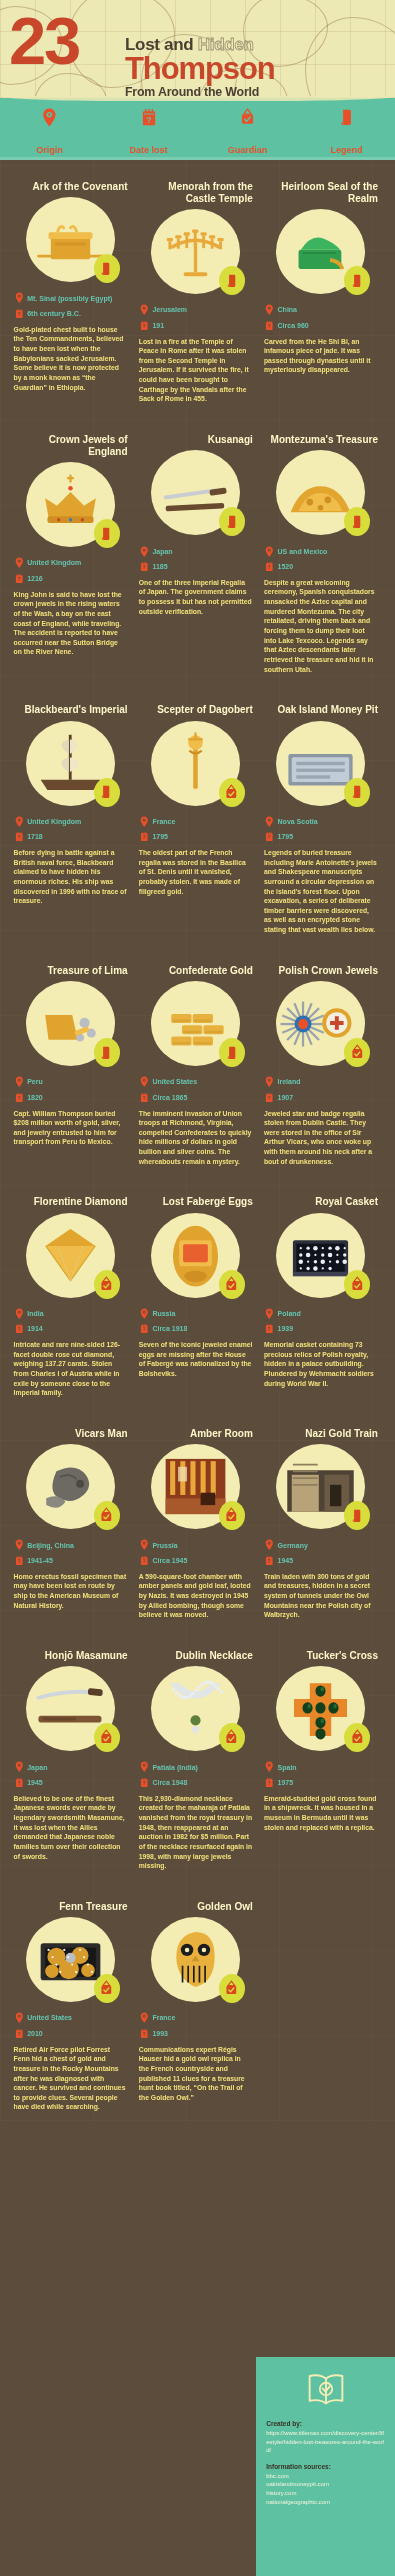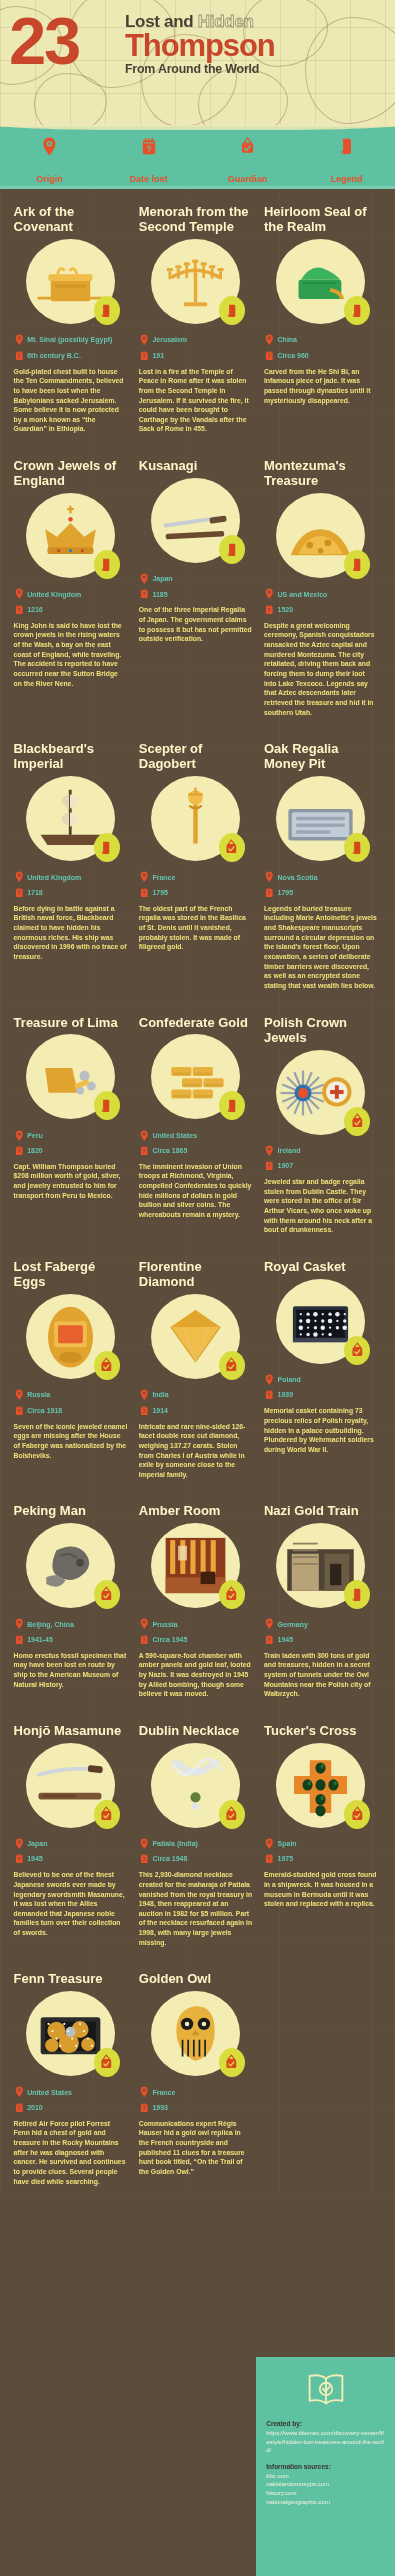--- a/index.html
+++ b/index.html
@@ -6,21 +6,21 @@
   body {
     width:396px; height:2576px;
     font-family:"Liberation Sans", sans-serif;
     background:#5c4c3c;
     overflow:hidden;
   }
   #page { width:396px; height:2576px; position:relative; background:#5c4c3c; }
 
   
   .header {
-    position:relative; height:127px; width:396px;
+    position:relative; height:98px; width:396px;
     background:#5eead4;
     overflow:hidden;
   }
   .header .mapbg {
     position:absolute; inset:0;
     background:
       repeating-linear-gradient(0deg, rgba(160,130,90,.18) 0 0.6px, transparent 0.6px 33px),
       repeating-linear-gradient(90deg, rgba(160,130,90,.18) 0 0.6px, transparent 0.6px 35px),
       #ece9b4;
   }
@@ -35,21 +35,21 @@
   .b5{left:305px; top:17px; width:105px; height:107px; border-radius:55% 45% 40% 60% / 40% 55% 45% 60%;}
   .b6{left:198px; top:68px; width:90px; height:73px; border-radius:60% 40% 50% 50% / 55% 50% 50% 45%;}
   .b7{left:34px; top:73px; width:73px; height:62px;}
 
   .header-inner{ position:relative; z-index:3; padding:10.2px 12.4px 0 12.4px; height:100%; }
   .big23{
     position:absolute; left:9px; top:13.6px;
     font-size:67px; line-height:.82; font-weight:bold; color:#c8472a;
     letter-spacing:-2.3px;
   }
-  .titlewrap{ position:absolute; left:125px; top:12px; right:6.8px; text-align:left; }
+  .titlewrap{ position:absolute; left:125px; top:35px; right:6.8px; text-align:left; }
   .t-line1{ font-size:17px; font-weight:bold; color:#4a3f33; letter-spacing:-0.3px; }
   .t-line1 .hid{ color:transparent; -webkit-text-stroke:0.8px #9a8f72; }
   .t-line2{ font-size:31px; font-weight:bold; color:#c8472a; line-height:.95; letter-spacing:-1.1px; margin-top:-1.1px; }
   .t-line3{ font-size:12.4px; font-weight:bold; color:#4a3f33; margin-top:2px; letter-spacing:-0.2px; }
 
   
   .legendbar{
     position:relative; width:396px; height:62px;
     background:#5ec1a2;
     display:flex; align-items:center; justify-content:space-around;
@@ -73,22 +73,22 @@
   .board{ position:relative; background:#5c4c3c; padding:0 0 0 0; }
   .board .mapoverlay{
     position:absolute; inset:0; pointer-events:none; opacity:.30;
     background:
       repeating-linear-gradient(0deg, rgba(190,150,100,.20) 0 0.6px, transparent 0.6px 85px),
       repeating-linear-gradient(90deg, rgba(190,150,100,.18) 0 0.6px, transparent 0.6px 93px);
   }
   .row{ display:flex; position:relative; z-index:2; padding:0 8px; }
   .card{ width:123px; margin:0 1.1px; padding:0 4.5px 9px 4.5px; position:relative; }
   .card-title{
-    color:#fdf7c8; font-size:13px; font-weight:bold; text-align:left;
-    line-height:1.18; min-height:21.5px; padding-top:15px;
+    color:#fdf7c8; font-size:10px; font-weight:bold; text-align:right;
+    line-height:1.18; min-height:21.5px; padding-top:21px;
   }
   .photo-wrap{ position:relative; width:89px; height:85px; margin:4.5px auto 0 auto; }
   .photo{
     width:89px; height:85px; border-radius:50%;
     background:#f3edb3; overflow:hidden; position:relative;
     display:flex; align-items:center; justify-content:center;
   }
   .badge{
     position:absolute; right:-4.5px; bottom:-1.1px;
     width:26px; height:29px; border-radius:50%;
@@ -218,21 +218,21 @@
                   <rect x="3" y="6" width="22" height="25" rx="2" fill="#e8502a"></rect>
                   <path d="M8 2v6M14 2v6M20 2v6" stroke="#e8502a" stroke-width="2.4" fill="none"></path>
                   <text x="14" y="26" font-size="15" font-family="Liberation Sans" font-weight="bold" fill="#5c4c3c" text-anchor="middle">?</text>
                 </svg>
                 <span class="mtxt">6th century B.C.</span>
               </div>
             </div>
             <div class="desc">Gold-plated chest built to house the Ten Commandments, believed to have been lost when the Babylonians sacked Jerusalem. Some believe it is now protected by a monk known as “the Guardian” in Ethiopia.</div>
           </div>
           <div class="card">
-            <div class="card-title">Menorah from the Second Temple</div>
+            <div class="card-title">Menorah from the Castle Temple</div>
             <div class="photo-wrap">
               <div class="photo">
                 <svg width="89" height="85" viewBox="0 0 158 150">
                   <g fill="#e8a93a">
                     <rect x="76" y="60" width="6" height="52"></rect>
                     <rect x="58" y="112" width="42" height="7" rx="3"></rect>
                     <rect x="31" y="57" width="5" height="14"></rect>
                     <rect x="28" y="51" width="11" height="6" rx="2"></rect>
                     <rect x="46" y="52" width="5" height="18"></rect>
                     <rect x="43" y="46" width="11" height="6" rx="2"></rect>
@@ -515,21 +515,21 @@
                   <rect x="3" y="6" width="22" height="25" rx="2" fill="#e8502a"></rect>
                   <path d="M8 2v6M14 2v6M20 2v6" stroke="#e8502a" stroke-width="2.4" fill="none"></path>
                   <text x="14" y="26" font-size="15" font-family="Liberation Sans" font-weight="bold" fill="#5c4c3c" text-anchor="middle">?</text>
                 </svg>
                 <span class="mtxt">1795</span>
               </div>
             </div>
             <div class="desc">The oldest part of the French regalia was stored in the Basilica of St. Denis until it vanished, probably stolen. It was made of filigreed gold.</div>
           </div>
           <div class="card">
-            <div class="card-title">Oak Regalia Money Pit</div>
+            <div class="card-title">Oak Island Money Pit</div>
             <div class="photo-wrap">
               <div class="photo">
                 <svg width="89" height="85" viewBox="0 0 158 150">
                   <rect x="22" y="58" width="114" height="56" rx="4" fill="#8b97a3"></rect>
                   <rect x="28" y="64" width="102" height="44" rx="3" fill="#c2ccd6"></rect>
                   <rect x="36" y="72" width="86" height="6" fill="#9aa7b3"></rect>
                   <rect x="36" y="84" width="86" height="6" fill="#9aa7b3"></rect>
                   <rect x="36" y="96" width="60" height="6" fill="#9aa7b3"></rect>
                 </svg>
               </div>
@@ -710,20 +710,59 @@
                   <text x="14" y="26" font-size="15" font-family="Liberation Sans" font-weight="bold" fill="#5c4c3c" text-anchor="middle">?</text>
                 </svg>
                 <span class="mtxt">1907</span>
               </div>
             </div>
             <div class="desc">Jeweled star and badge regalia stolen from Dublin Castle. They were stored in the office of Sir Arthur Vicars, who once woke up with them around his neck after a bout of drunkenness.</div>
           </div>
         </div>
         <div class="row">
           <div class="card">
+            <div class="card-title">Florentine Diamond</div>
+            <div class="photo-wrap">
+              <div class="photo">
+                <svg width="89" height="85" viewBox="0 0 158 150">
+                  <path d="M79 28l44 30-44 62-44-62z" fill="#f0bc4a"></path>
+                  <path d="M79 28l44 30H35z" fill="#e2a62f"></path>
+                  <path d="M35 58l44 62 44-62" fill="none" stroke="#d8a42b" stroke-width="2"></path>
+                  <path d="M57 58l22 62M101 58L79 120" stroke="#e8c675" stroke-width="2" opacity=".8"></path>
+                </svg>
+              </div>
+              <div class="badge">
+                <svg width="14.7" height="17" viewBox="0 0 30 34">
+                  <path d="M15 2l-7 9h14z" fill="none" stroke="#d8481f" stroke-width="2.2"></path>
+                  <rect x="5" y="12" width="20" height="16" rx="2.5" fill="#d8481f"></rect>
+                  <path d="M10 20l3.5 4 6.5-8" stroke="#d8dd3c" stroke-width="2.6" fill="none" stroke-linecap="round" stroke-linejoin="round"></path>
+                </svg>
+              </div>
+            </div>
+            <div class="meta">
+              <div class="meta-row">
+                <svg width="8.5" height="11.3" viewBox="0 0 26 34">
+                  <path d="M13 1C6.9 1 2 5.9 2 12c0 8 11 21 11 21s11-13 11-21c0-6.1-4.9-11-11-11z" fill="#e8502a"></path>
+                  <circle cx="13" cy="12" r="4.6" fill="#5c4c3c"></circle>
+                  <circle cx="13" cy="12" r="2" fill="#e8502a"></circle>
+                </svg>
+                <span class="mtxt">India</span>
+              </div>
+              <div class="meta-row">
+                <svg width="8.5" height="11.3" viewBox="0 0 28 34">
+                  <rect x="3" y="6" width="22" height="25" rx="2" fill="#e8502a"></rect>
+                  <path d="M8 2v6M14 2v6M20 2v6" stroke="#e8502a" stroke-width="2.4" fill="none"></path>
+                  <text x="14" y="26" font-size="15" font-family="Liberation Sans" font-weight="bold" fill="#5c4c3c" text-anchor="middle">?</text>
+                </svg>
+                <span class="mtxt">1914</span>
+              </div>
+            </div>
+            <div class="desc">Intricate and rare nine-sided 126-facet double rose cut diamond, weighing 137.27 carats. Stolen from Charles I of Austria while in exile by someone close to the Imperial family.</div>
+          </div>
+          <div class="card">
             <div class="card-title">Lost Fabergé Eggs</div>
             <div class="photo-wrap">
               <div class="photo">
                 <svg width="89" height="85" viewBox="0 0 158 150">
                   <ellipse cx="79" cy="76" rx="40" ry="54" fill="#e0a32e"></ellipse>
                   <rect x="50" y="48" width="58" height="46" rx="5" fill="#f0bc4a"></rect>
                   <rect x="57" y="55" width="44" height="32" rx="3" fill="#e8502a" opacity=".85"></rect>
                   <ellipse cx="79" cy="112" rx="20" ry="10" fill="#d08f22"></ellipse>
                 </svg>
               </div>
@@ -747,59 +786,20 @@
               <div class="meta-row">
                 <svg width="8.5" height="11.3" viewBox="0 0 28 34">
                   <rect x="3" y="6" width="22" height="25" rx="2" fill="#e8502a"></rect>
                   <path d="M8 2v6M14 2v6M20 2v6" stroke="#e8502a" stroke-width="2.4" fill="none"></path>
                   <text x="14" y="26" font-size="15" font-family="Liberation Sans" font-weight="bold" fill="#5c4c3c" text-anchor="middle">?</text>
                 </svg>
                 <span class="mtxt">Circa 1918</span>
               </div>
             </div>
             <div class="desc">Seven of the iconic jeweled enamel eggs are missing after the House of Fabergé was nationalized by the Bolsheviks.</div>
-          </div>
-          <div class="card">
-            <div class="card-title">Florentine Diamond</div>
-            <div class="photo-wrap">
-              <div class="photo">
-                <svg width="89" height="85" viewBox="0 0 158 150">
-                  <path d="M79 28l44 30-44 62-44-62z" fill="#f0bc4a"></path>
-                  <path d="M79 28l44 30H35z" fill="#e2a62f"></path>
-                  <path d="M35 58l44 62 44-62" fill="none" stroke="#d8a42b" stroke-width="2"></path>
-                  <path d="M57 58l22 62M101 58L79 120" stroke="#e8c675" stroke-width="2" opacity=".8"></path>
-                </svg>
-              </div>
-              <div class="badge">
-                <svg width="14.7" height="17" viewBox="0 0 30 34">
-                  <path d="M15 2l-7 9h14z" fill="none" stroke="#d8481f" stroke-width="2.2"></path>
-                  <rect x="5" y="12" width="20" height="16" rx="2.5" fill="#d8481f"></rect>
-                  <path d="M10 20l3.5 4 6.5-8" stroke="#d8dd3c" stroke-width="2.6" fill="none" stroke-linecap="round" stroke-linejoin="round"></path>
-                </svg>
-              </div>
-            </div>
-            <div class="meta">
-              <div class="meta-row">
-                <svg width="8.5" height="11.3" viewBox="0 0 26 34">
-                  <path d="M13 1C6.9 1 2 5.9 2 12c0 8 11 21 11 21s11-13 11-21c0-6.1-4.9-11-11-11z" fill="#e8502a"></path>
-                  <circle cx="13" cy="12" r="4.6" fill="#5c4c3c"></circle>
-                  <circle cx="13" cy="12" r="2" fill="#e8502a"></circle>
-                </svg>
-                <span class="mtxt">India</span>
-              </div>
-              <div class="meta-row">
-                <svg width="8.5" height="11.3" viewBox="0 0 28 34">
-                  <rect x="3" y="6" width="22" height="25" rx="2" fill="#e8502a"></rect>
-                  <path d="M8 2v6M14 2v6M20 2v6" stroke="#e8502a" stroke-width="2.4" fill="none"></path>
-                  <text x="14" y="26" font-size="15" font-family="Liberation Sans" font-weight="bold" fill="#5c4c3c" text-anchor="middle">?</text>
-                </svg>
-                <span class="mtxt">1914</span>
-              </div>
-            </div>
-            <div class="desc">Intricate and rare nine-sided 126-facet double rose cut diamond, weighing 137.27 carats. Stolen from Charles I of Austria while in exile by someone close to the Imperial family.</div>
           </div>
           <div class="card">
             <div class="card-title">Royal Casket</div>
             <div class="photo-wrap">
               <div class="photo">
                 <svg width="89" height="85" viewBox="0 0 158 150">
                   <rect x="30" y="48" width="98" height="62" rx="4" fill="#2c2f3c"></rect>
                   <rect x="36" y="54" width="86" height="50" fill="#11131c"></rect>
                   <g fill="#e9eef5">
                     <circle cx="44" cy="62" r="2"></circle>
@@ -856,21 +856,21 @@
                   <text x="14" y="26" font-size="15" font-family="Liberation Sans" font-weight="bold" fill="#5c4c3c" text-anchor="middle">?</text>
                 </svg>
                 <span class="mtxt">1939</span>
               </div>
             </div>
             <div class="desc">Memorial casket containing 73 precious relics of Polish royalty, hidden in a palace outbuilding. Plundered by Wehrmacht soldiers during World War II.</div>
           </div>
         </div>
         <div class="row">
           <div class="card">
-            <div class="card-title">Peking Man</div>
+            <div class="card-title">Vicars Man</div>
             <div class="photo-wrap">
               <div class="photo">
                 <svg width="89" height="85" viewBox="0 0 158 150">
                   <path d="M54 48q34-16 52 6 14 20-4 36-20 18-44 6-20-12-4-48z" fill="#6d6a63"></path>
                   <path d="M36 96q20-10 34 6-12 18-34 6z" fill="#8b8880"></path>
                   <circle cx="96" cy="70" r="7" fill="#4b4842"></circle>
                   <path d="M60 58q18-8 30 4" stroke="#55524c" stroke-width="3" fill="none"></path>
                 </svg>
               </div>
               <div class="badge">

